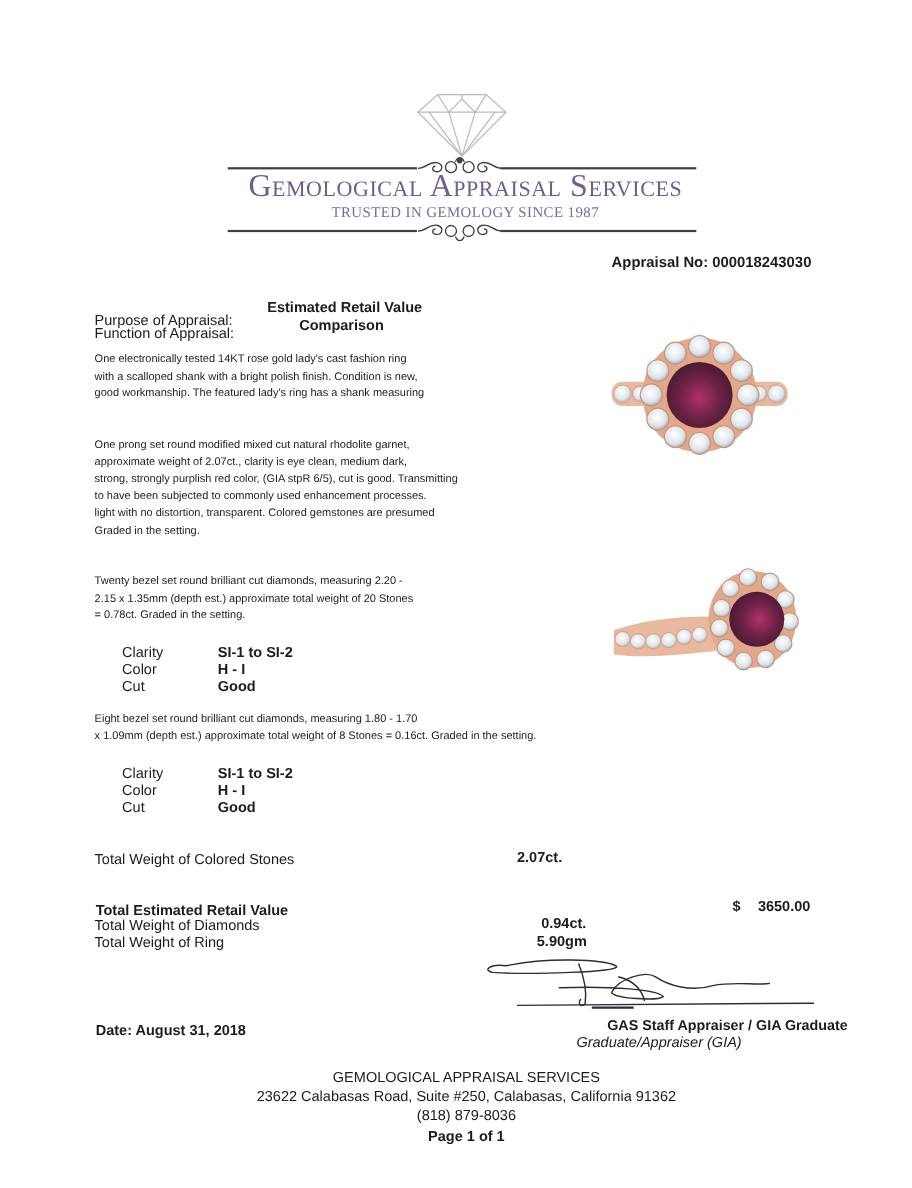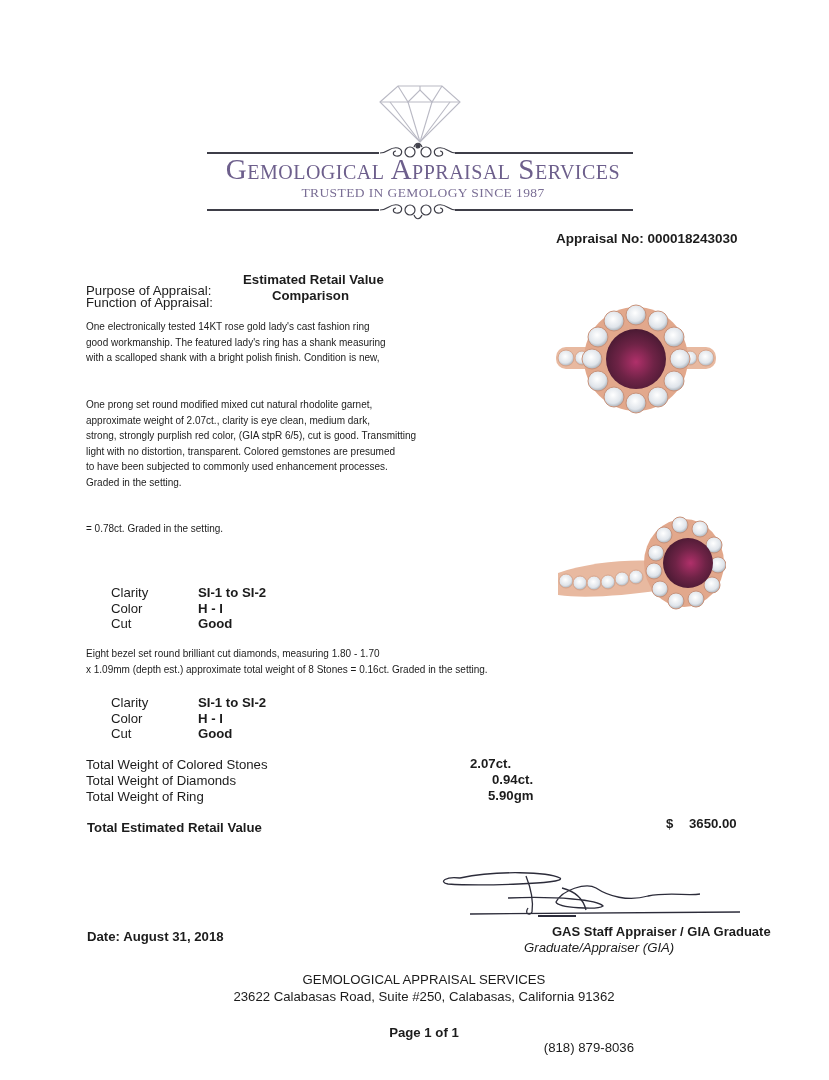--- a/index.html
+++ b/index.html
@@ -64,34 +64,36 @@
   <span>000018243030</span>
 </div>
 
 <div class="abs t" style="left:86px;top:273px;margin-top:10px;">Purpose of Appraisal:</div>
 <div class="abs t b" style="left:243px;top:272px;">Estimated Retail Value</div>
 <div class="abs t" style="left:86px;top:275px;margin-top:20px;">Function of Appraisal:</div>
 <div class="abs t b" style="left:243px;top:288px;margin-left:29px;">Comparison</div>
 
 <div class="abs para" style="left:86px;top:319px;">
   <div>One electronically tested 14KT rose gold lady's cast fashion ring</div>
+  <div>with a scalloped shank with a bright polish finish. Condition is new,</div>
   <div>good workmanship. The featured lady's ring has a shank measuring</div>
-  <div>with a scalloped shank with a bright polish finish. Condition is new,</div>
 </div>
 
 <div class="abs para" style="left:86px;top:397px;">
   <div>One prong set round modified mixed cut natural rhodolite garnet,</div>
   <div>approximate weight of 2.07ct., clarity is eye clean, medium dark,</div>
   <div>strong, strongly purplish red color, (GIA stpR 6/5), cut is good. Transmitting</div>
+  <div>to have been subjected to commonly used enhancement processes.</div>
   <div>light with no distortion, transparent. Colored gemstones are presumed</div>
-  <div>to have been subjected to commonly used enhancement processes.</div>
   <div>Graded in the setting.</div>
 </div>
 
 <div class="abs para" style="left:86px;top:521px;">
+  <div>Twenty bezel set round brilliant cut diamonds, measuring 2.20 -</div>
+  <div>2.15 x 1.35mm (depth est.) approximate total weight of 20 Stones</div>
   <div>= 0.78ct. Graded in the setting.</div>
 </div>
 
 <div class="abs" style="left:111px;top:585px;">
   <div class="t" style="position:relative;height:15.6px;">
     <span>Clarity</span>
     <span class="b abs" style="left:87px;top:0;">SI-1 to SI-2</span>
   </div>
   <div class="t" style="position:relative;height:15.6px;">
     <span>Color</span>
@@ -117,25 +119,25 @@
     <span>Color</span>
     <span class="b abs" style="left:87px;top:0;">H - I</span>
   </div>
   <div class="t" style="position:relative;height:15.6px;">
     <span>Cut</span>
     <span class="b abs" style="left:87px;top:0;">Good</span>
   </div>
 </div>
 
 <div class="abs" style="left:86px;top:757px;width:460px;">
-  <div class="t" style="position:relative;height:15.8px;">
+  <div class="t" style="position:relative;height:15.8px;margin-top:16px;">
     <span>Total Weight of Colored Stones</span>
     <span class="b abs" style="left:384px;top:-1px;">2.07ct.</span>
   </div>
-  <div class="t" style="position:relative;height:15.8px;">
+  <div class="t" style="position:relative;height:15.8px;margin-top:44px;">
     <span>Total Weight of Diamonds</span>
     <span class="b abs" style="left:406px;top:-1px;">0.94ct.</span>
   </div>
   <div class="t" style="position:relative;height:15.8px;">
     <span>Total Weight of Ring</span>
     <span class="b abs" style="left:402px;top:-1px;">5.90gm</span>
   </div>
 </div>
 
 <div class="abs t b" style="left:87px;top:820px;">Total Estimated Retail Value</div>
@@ -232,14 +234,14 @@
   </g>
 </svg>
 
 <div class="abs t b" style="left:552px;top:924px;font-size:13px;">GAS Staff Appraiser / GIA Graduate</div>
 <div class="abs t" style="left:524px;top:940px;font-style:italic;">Graduate/Appraiser (GIA)</div>
 
 <div class="abs t b" style="left:87px;top:929px;">Date: August 31, 2018</div>
 
 <div class="abs center t" style="left:214px;top:972px;width:420px;">GEMOLOGICAL APPRAISAL SERVICES</div>
 <div class="abs center t" style="left:164px;top:989px;width:520px;">23622 Calabasas Road, Suite #250, Calabasas, California 91362</div>
-<div class="abs center t" style="left:214px;top:1040px;width:420px;text-align:right;">(818) 879-8036</div>
+<div class="abs center t" style="left:214px;top:1006px;width:420px;">(818) 879-8036</div>
 <div class="abs center t b" style="left:214px;top:1025px;width:420px;">Page 1 of 1</div>
 
 </body></html>

